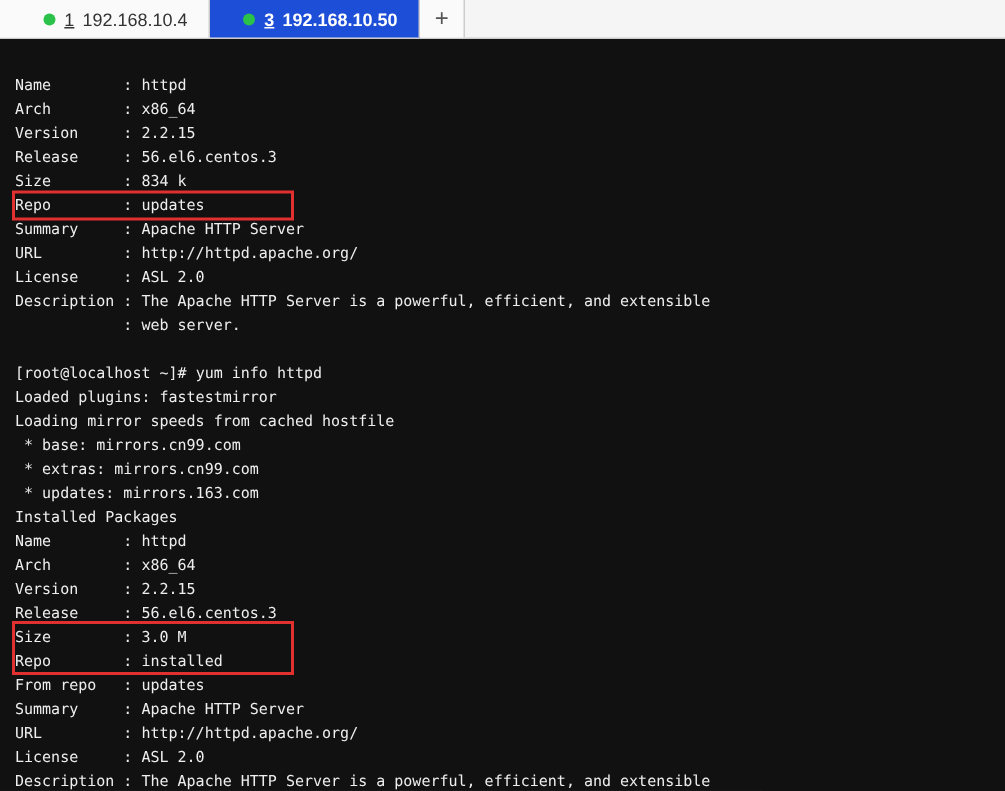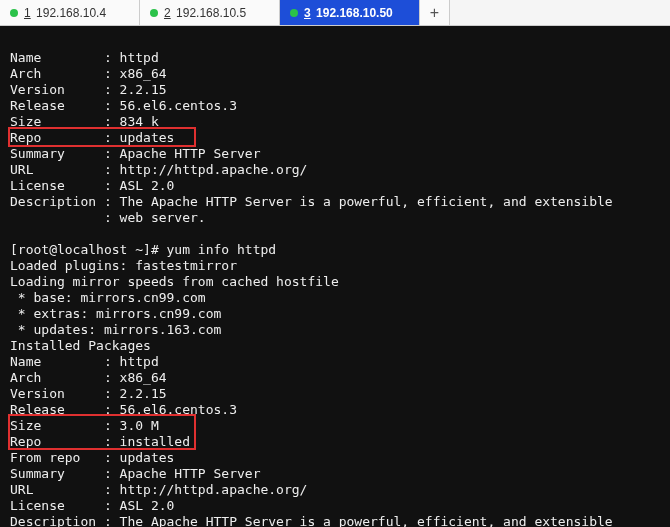--- a/index.html
+++ b/index.html
@@ -21,20 +21,21 @@
   .tab {
     display: flex;
     align-items: center;
     padding: 0 14px 0 10px;
     gap: 6px;
     border-right: 1px solid #ccc;
     cursor: pointer;
     color: #333;
     min-width: 140px;
     background: #fafafa;
+    justify-content: flex-end;
   }
   .tab.active {
     background: #1d4ed8;
     color: #fff;
   }
   .tab-dot {
     width: 8px;
     height: 8px;
     border-radius: 50%;
     background: #2bc24a;
@@ -51,21 +52,21 @@
     cursor: pointer;
     font-size: 16px;
     color: #555;
     background: #fafafa;
   }
 
   .terminal {
     background: #111;
     color: #eee;
     font-family: "DejaVu Sans Mono", Menlo, Consolas, monospace;
-    font-size: 13px;
+    font-size: 10px;
     line-height: 16px;
     padding: 8px 10px;
     white-space: pre;
     height: calc(527px - 26px);
     position: relative;
   }
   .t-prompt { color: #eee; }
 
   .redbox {
     position: absolute;
@@ -75,24 +76,20 @@
   .redbox.top { left: 8px; top: 101px; width: 188px; height: 20px; }
   .redbox.bot { left: 8px; top: 388px; width: 188px; height: 36px; }
 </style>
 </head>
 <body>
 
 <div class="tab-bar">
   <div class="tab">
     <span class="tab-dot"></span>
     <span><span class="tab-num">1</span> <span class="tab-label">192.168.10.4</span></span>
-  </div>
-  <div class="tab">
-    <span class="tab-dot"></span>
-    <span><span class="tab-num">2</span> <span class="tab-label">192.168.10.5</span></span>
   </div>
   <div class="tab active">
     <span class="tab-dot"></span>
     <span><b><span class="tab-num">3</span> <span class="tab-label">192.168.10.50</span></b></span>
   </div>
   <div class="tab-add">
     <span>+</span>
   </div>
 </div>
 

